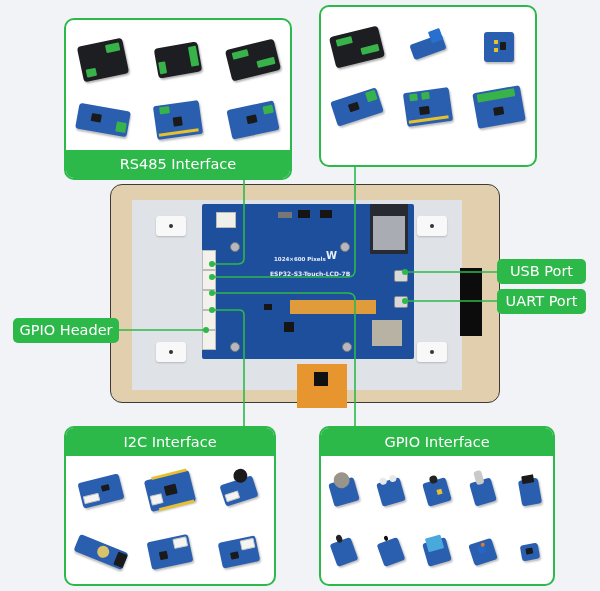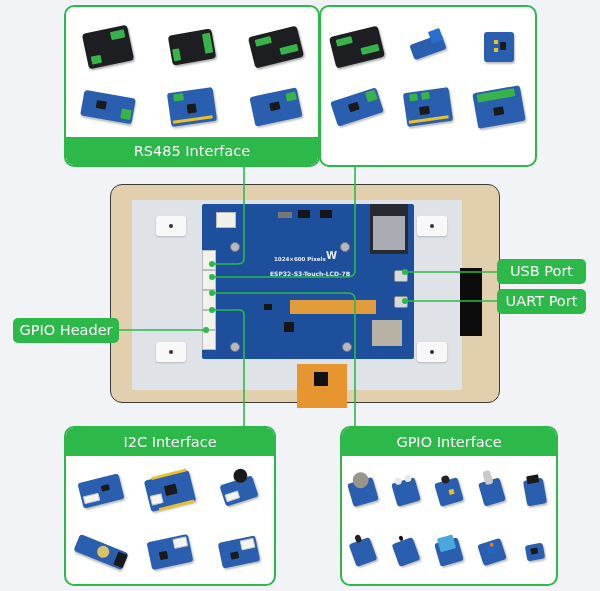--- a/index.html
+++ b/index.html
@@ -41,21 +41,21 @@
   .bat { position: absolute; left: 92px; top: 20px; width: 20px; height: 16px; background: #f1efe9; border: 1px solid #bbb; }
   .pcbtext { position: absolute; color: #e8eef8; font-size: 5.5px; font-weight: bold; white-space: nowrap; }
   .screw { position: absolute; width: 10px; height: 10px; border-radius: 50%; background: #b5b8bd; border: 1px solid #777; }
   .smd { position: absolute; background: #151515; }
 
   svg.lines { position: absolute; left: 0; top: 0; width: 600px; height: 591px; pointer-events: none; }
 </style>
 </head>
 <body>
 
-<div class="card top" style="left:64px; top:5px; width:256px; height:162px;">
+<div class="card top" style="left:64px; top:18px; width:228px; height:162px;">
   <div class="grid" style="top:10px; height:120px; grid-template-columns:repeat(3,1fr); grid-template-rows:1fr 1fr;">
     <div class="mod pcb-blk" style="width:46px;height:36px;transform:rotate(-12deg)">
         <div class="term" style="left:28px;top:4px;width:14px;height:8px"></div>
         <div class="term" style="left:4px;top:24px;width:10px;height:8px"></div>
       </div>
     <div class="mod pcb-blk" style="width:44px;height:30px;transform:rotate(-10deg)">
         <div class="term" style="left:34px;top:4px;width:8px;height:20px"></div>
         <div class="term" style="left:2px;top:14px;width:7px;height:12px"></div>
       </div>
     <div class="mod pcb-blk" style="width:50px;height:32px;transform:rotate(-14deg)">
@@ -135,21 +135,21 @@
         <div class="conn-w" style="left:26px;top:2px;width:14px;height:10px"></div>
         <div class="chip" style="left:10px;top:12px;width:8px;height:8px"></div>
       </div>
     <div class="mod pcb-blue" style="width:38px;height:26px;transform:rotate(-12deg)">
         <div class="conn-w" style="left:22px;top:2px;width:14px;height:10px"></div>
         <div class="chip" style="left:10px;top:12px;width:8px;height:7px"></div>
       </div>
   </div>
 </div>
 
-<div class="card bottom" style="left:319px; top:426px; width:218px; height:160px;margin-left:21px;">
+<div class="card bottom" style="left:319px; top:426px; width:236px; height:160px;">
   <div class="head">GPIO Interface</div>
   <div class="grid" style="top:34px; height:120px; grid-template-columns:repeat(5,1fr); grid-template-rows:1fr 1fr;">
     <div class="mod pcb-blue" style="width:26px;height:24px;transform:rotate(-16deg)">
         <div class="sensor" style="left:6px;top:-8px;width:16px;height:16px;background:#9a958a"></div>
       </div>
     <div class="mod pcb-blue" style="width:24px;height:24px;transform:rotate(-16deg)">
         <div class="sensor" style="left:4px;top:-4px;width:7px;height:7px;background:#e8e8e8"></div>
         <div class="sensor" style="left:14px;top:-4px;width:7px;height:7px;background:#e8e8e8"></div>
       </div>
     <div class="mod pcb-blue" style="width:24px;height:24px;transform:rotate(-16deg)">

